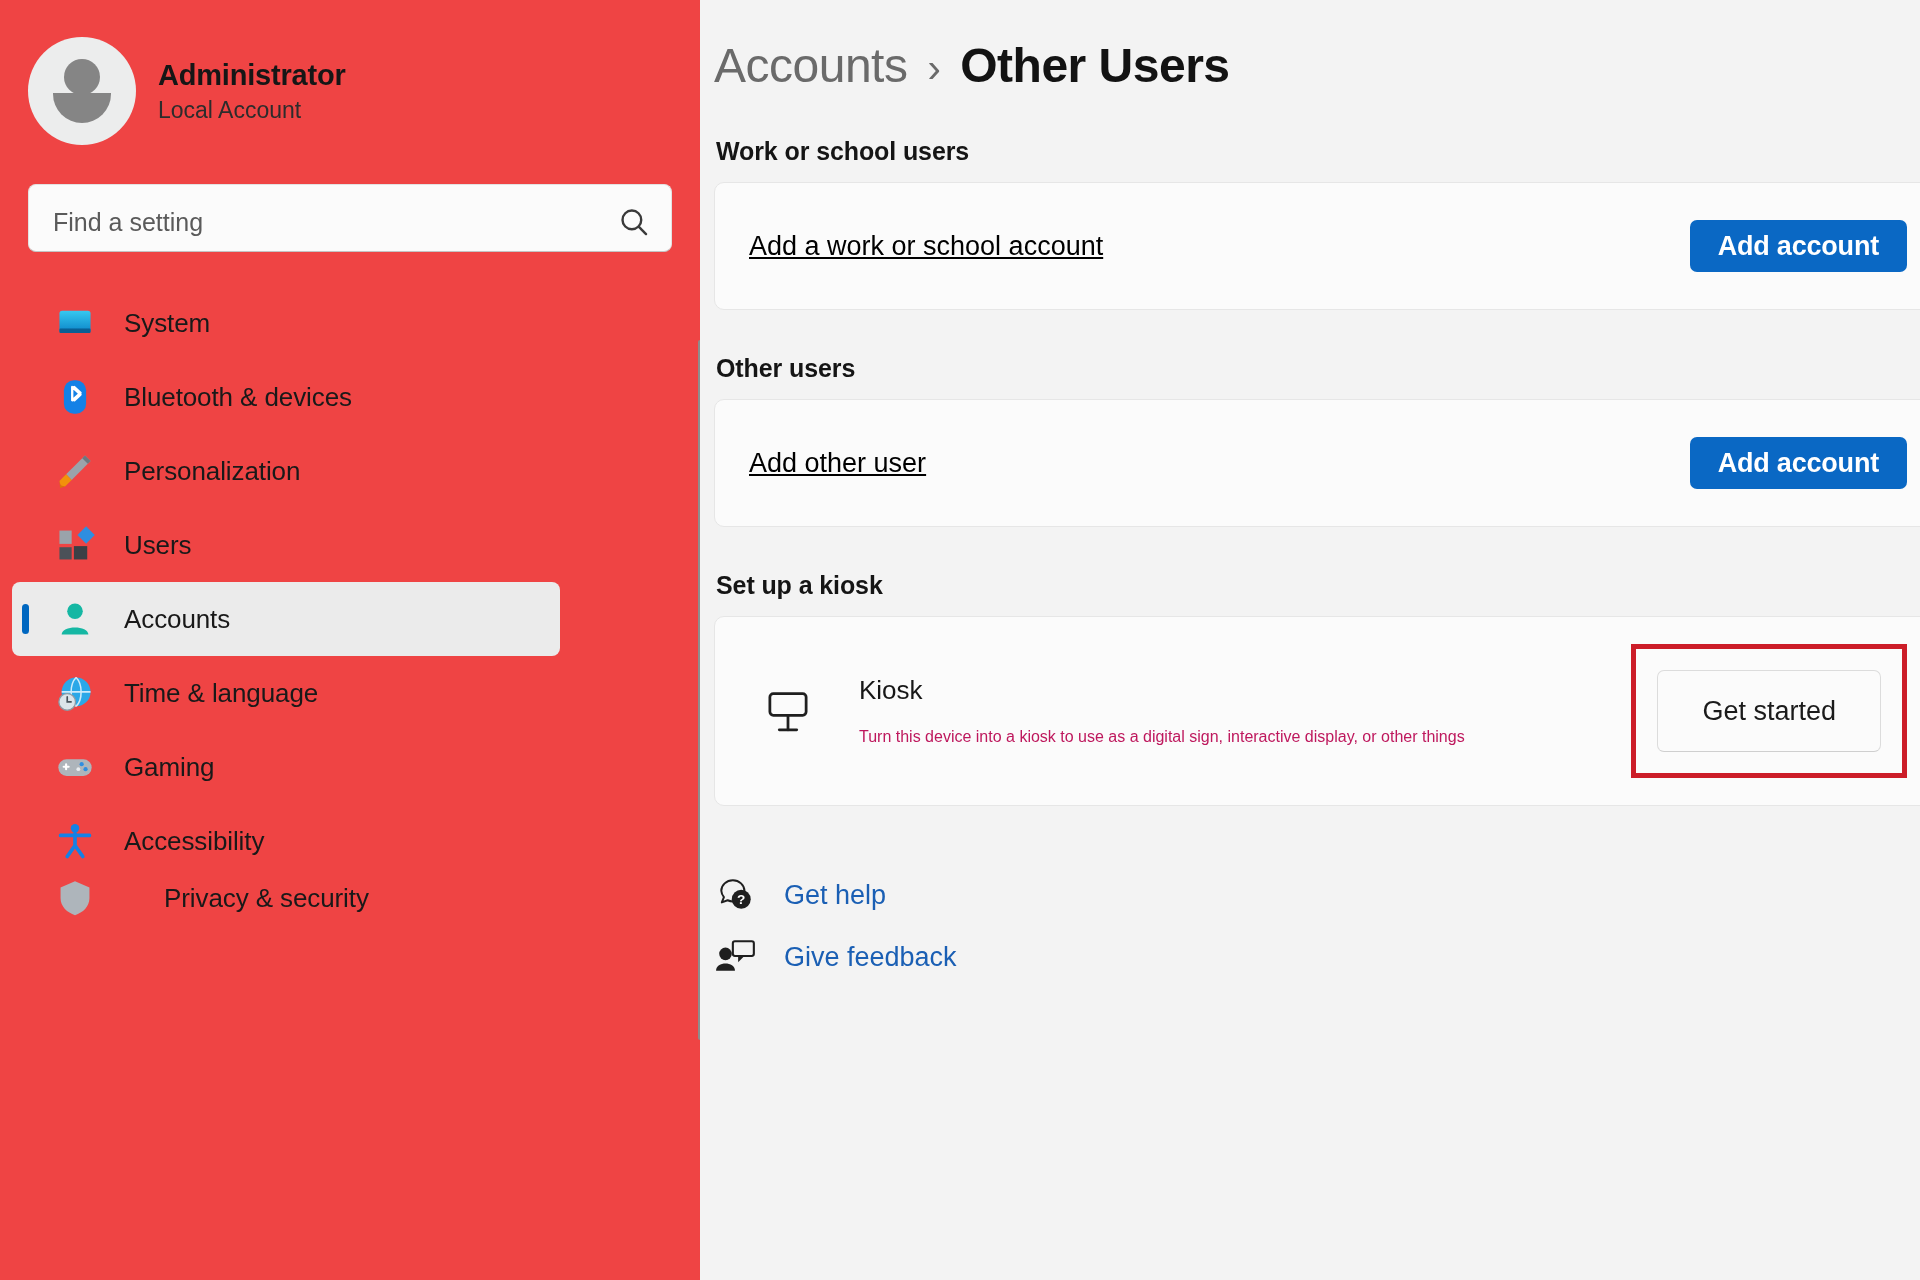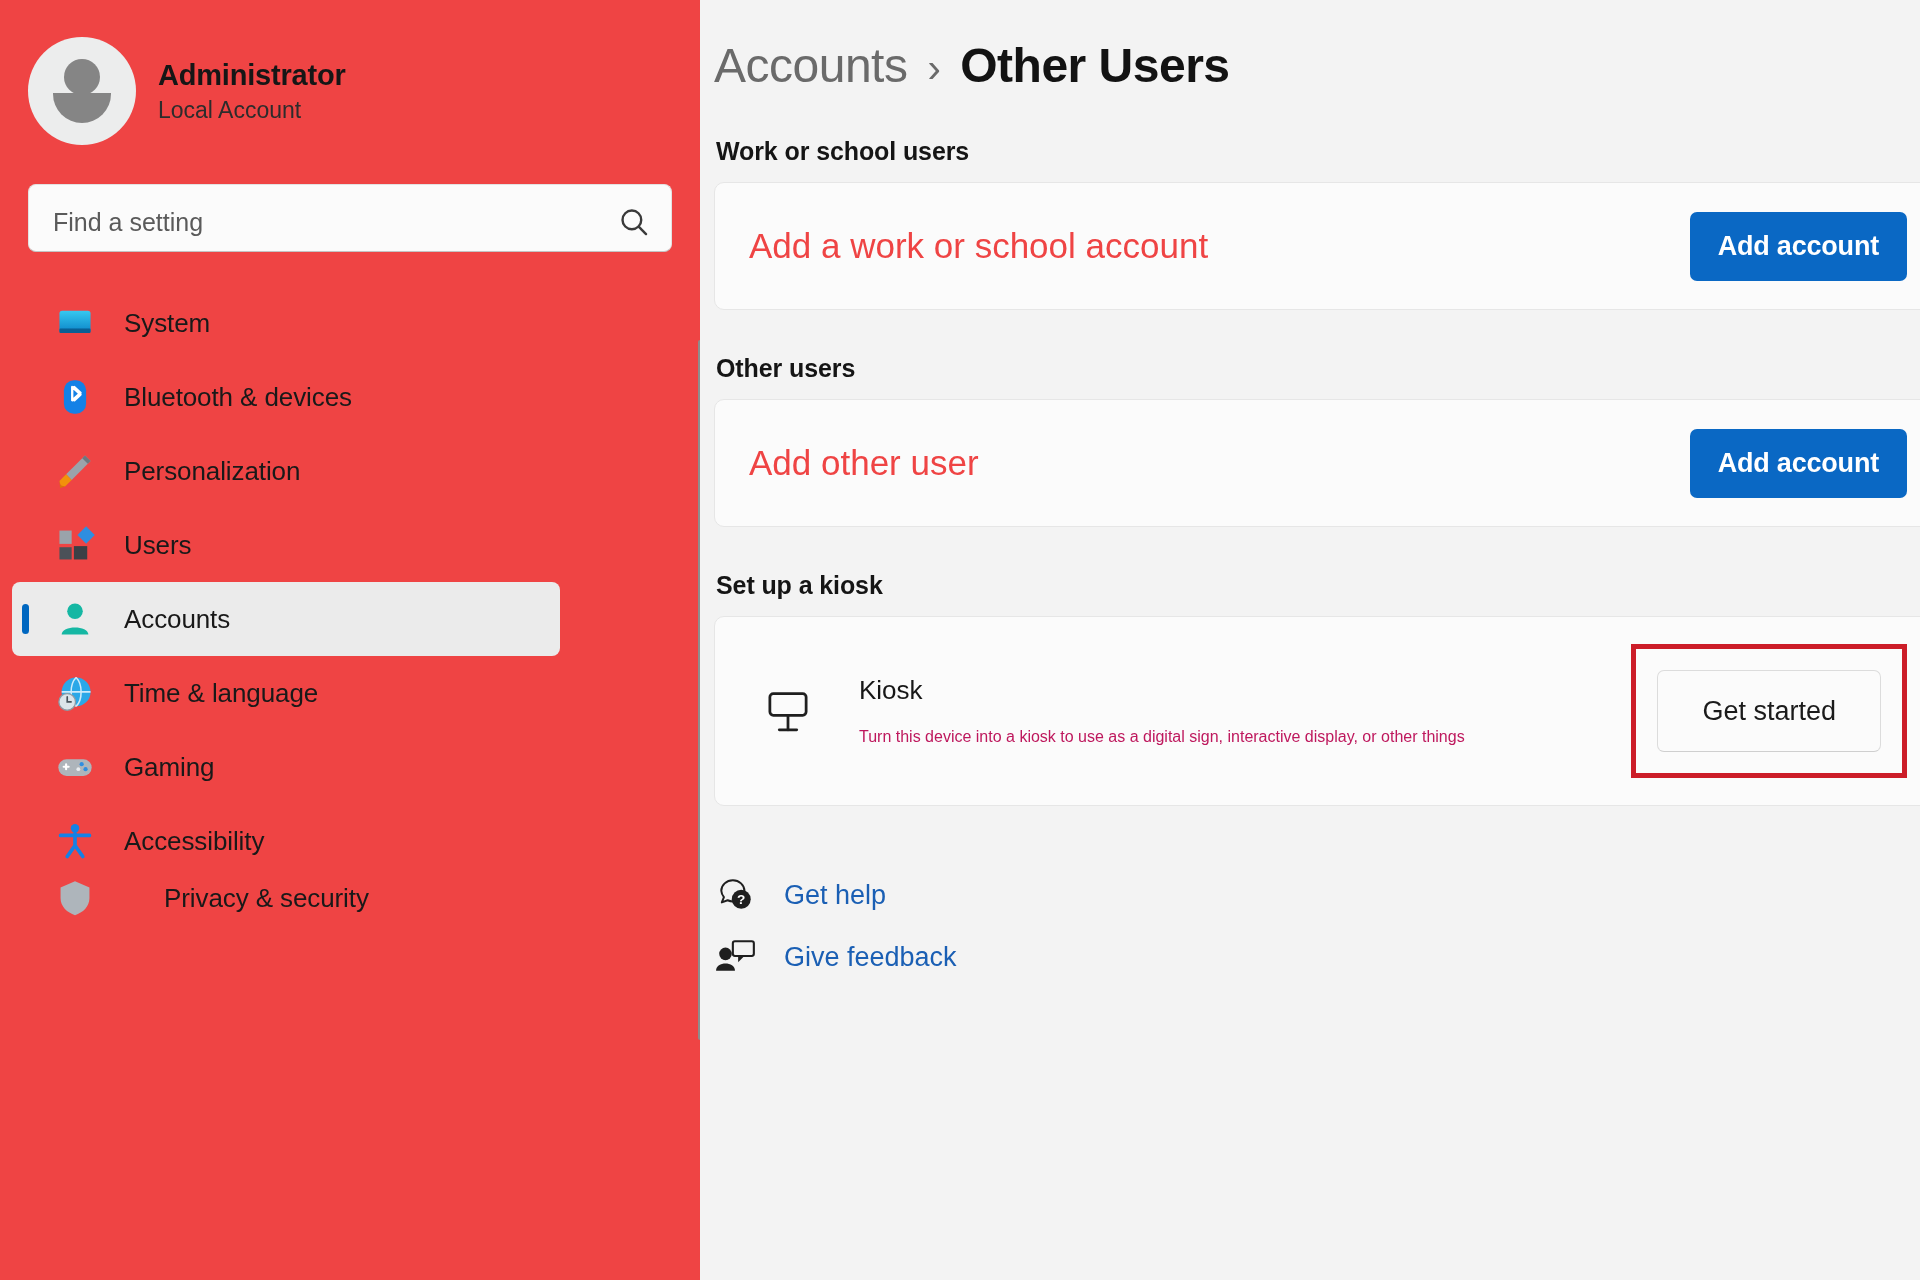--- a/index.html
+++ b/index.html
@@ -114,25 +114,25 @@
   }
   .card {
     background: #fbfbfb;
     border: 1px solid #e6e6e6;
     border-radius: 10px;
     width: 1228px;
     display: flex; align-items: center;
     padding: 0 34px;
   }
   .card.simple { height: 128px; justify-content: space-between; }
-  .card-label { font-size: 35px; color: #ef4444; }
+  .card-label { font-size: 27px; color: #000000; text-decoration: underline; }
   .btn-accent {
     background: #0a68c4; color: #ffffff;
     border: none; border-radius: 7px;
-    height: 69px; padding: 0 28px;
+    height: 52px; padding: 0 28px;
     font-family: "Liberation Sans", sans-serif;
     font-size: 27px; font-weight: bold;
     letter-spacing: -0.2px; cursor: pointer;
   }
 
   .card.kiosk { height: 190px; align-items: center; padding: 0 34px 0 44px; }
   .kiosk-icon { width: 58px; height: 58px; flex: 0 0 58px; margin-right: 42px; }
   .kiosk-text { flex: 1; }
   .kiosk-title { font-size: 26px; color: #171717; margin-bottom: 20px; }
   .kiosk-desc {

